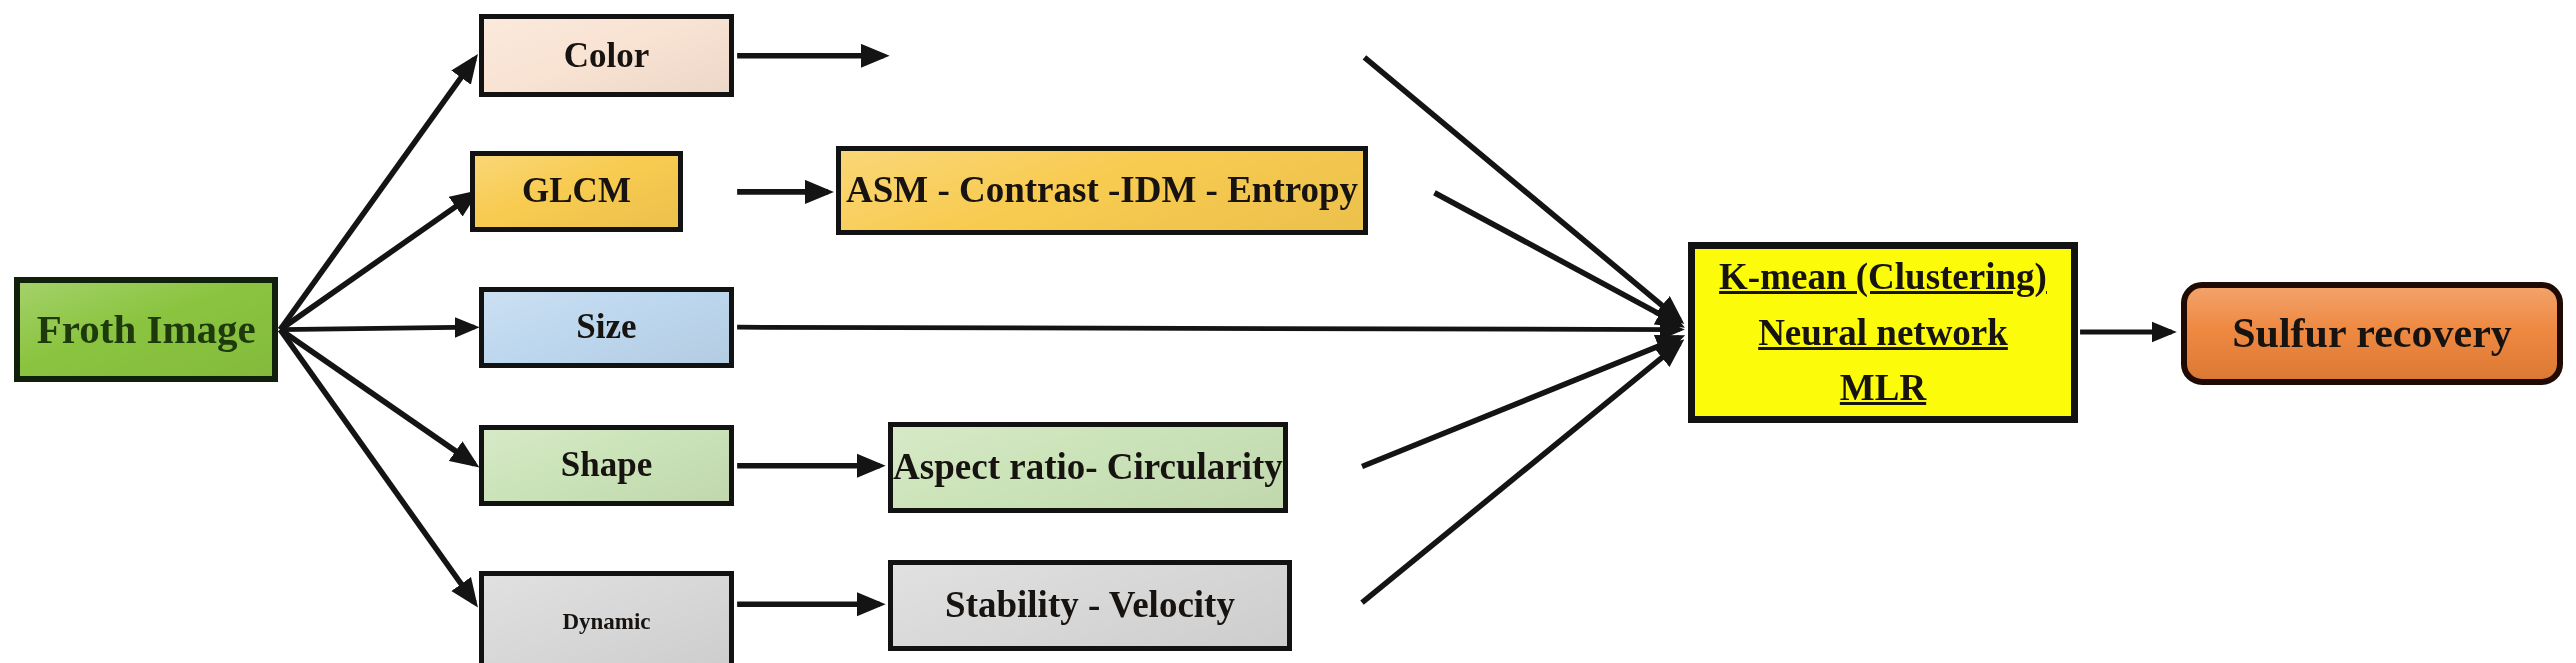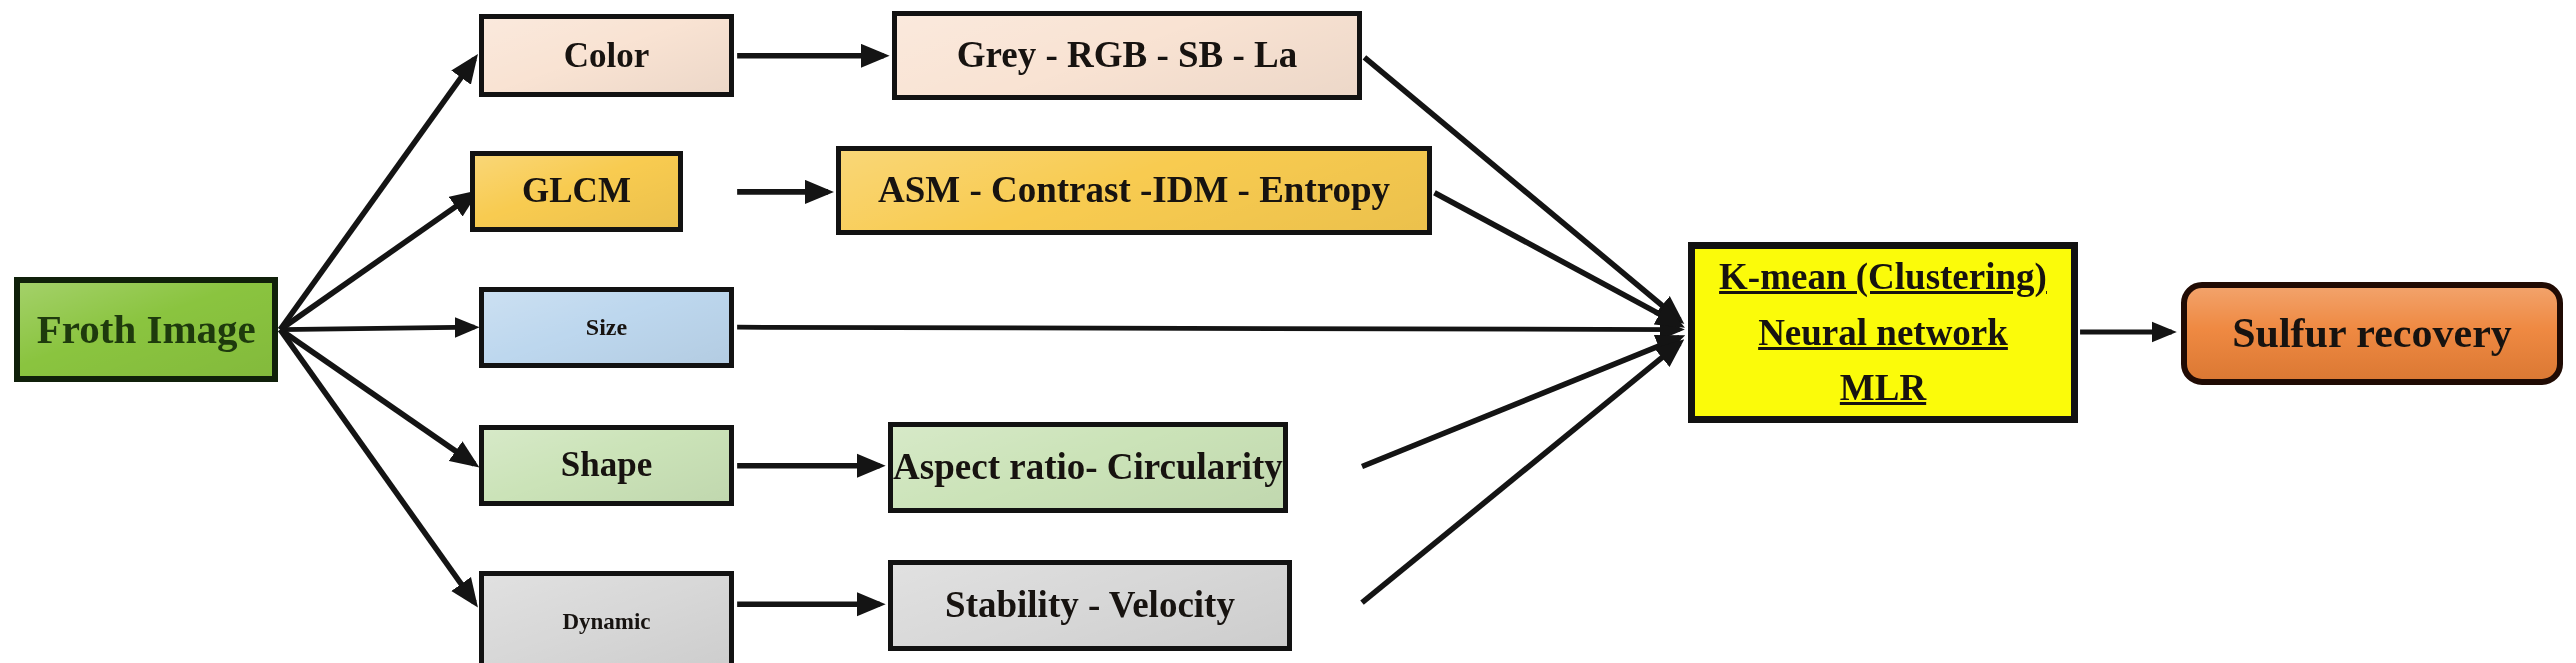--- a/index.html
+++ b/index.html
@@ -97,37 +97,34 @@
   </div>
 
   <div class="node" style="left: 479px; top: 14.3px; width: 255px; height: 83px; font-size: 35px; background-color: rgb(249, 227, 211);">
     <span>Color</span>
   </div>
 
   <div class="node" style="left: 470px; top: 151px; width: 213px; height: 81px; font-size: 35px; background-color: rgb(248, 203, 80);">
     <span>GLCM</span>
   </div>
 
-  <div class="node" style="left: 479px; top: 287px; width: 255px; height: 81px; font-size: 24px; background-color: rgb(189, 215, 238);">
+  <div class="node" style="left: 479px; top: 287px; width: 255px; height: 81px; font-size: 35px; background-color: rgb(189, 215, 238);">
     <span>Size</span>
   </div>
 
   <div class="node" style="left: 479px; top: 425px; width: 255px; height: 81px; font-size: 35px; background-color: rgb(203, 227, 184);">
     <span>Shape</span>
   </div>
 
   <div class="node" style="left: 479px; top: 564px; width: 255px; height: 102px; font-size: 23px; background-color: rgb(216, 216, 216); margin-top: 7px;">
     <span>Dynamic</span>
   </div>
 
-  <div class="node" style="left: 892px; top: 11px; width: 470px; height: 89px; font-size: 37px; background-color: rgb(249, 227, 211);">
-    <span>Grey - RGB - SB - La</span>
-  </div>
 
-  <div class="node" style="left: 836px; top: 146px; width: 596px; height: 89px; font-size: 37px; background-color: rgb(248, 203, 80);">
+  <div class="node" style="left: 836px; top: 146px; width: 532px; height: 89px; font-size: 37px; background-color: rgb(248, 203, 80);">
     <span>ASM - Contrast -IDM - Entropy</span>
   </div>
 
   <div class="node" style="left: 888px; top: 422px; width: 400px; height: 91px; font-size: 37px; background-color: rgb(203, 227, 184);">
     <span>Aspect ratio- Circularity</span>
   </div>
 
   <div class="node" style="left: 888px; top: 560px; width: 404px; height: 91px; font-size: 37px; background-color: rgb(216, 216, 216);">
     <span>Stability - Velocity</span>
   </div>

